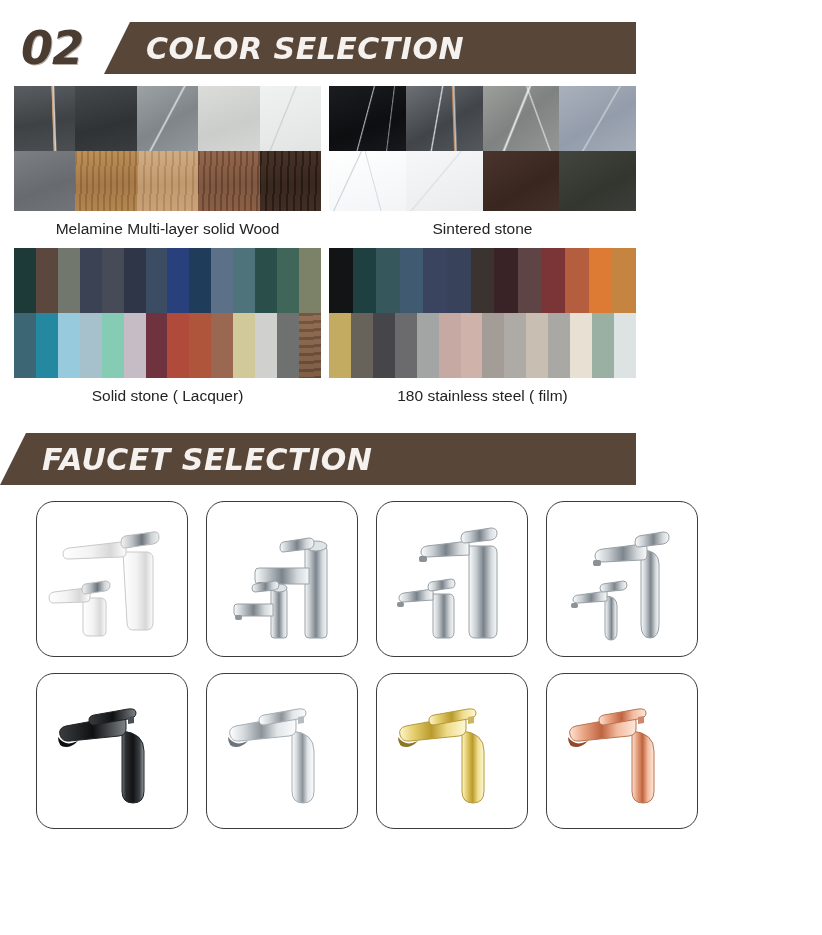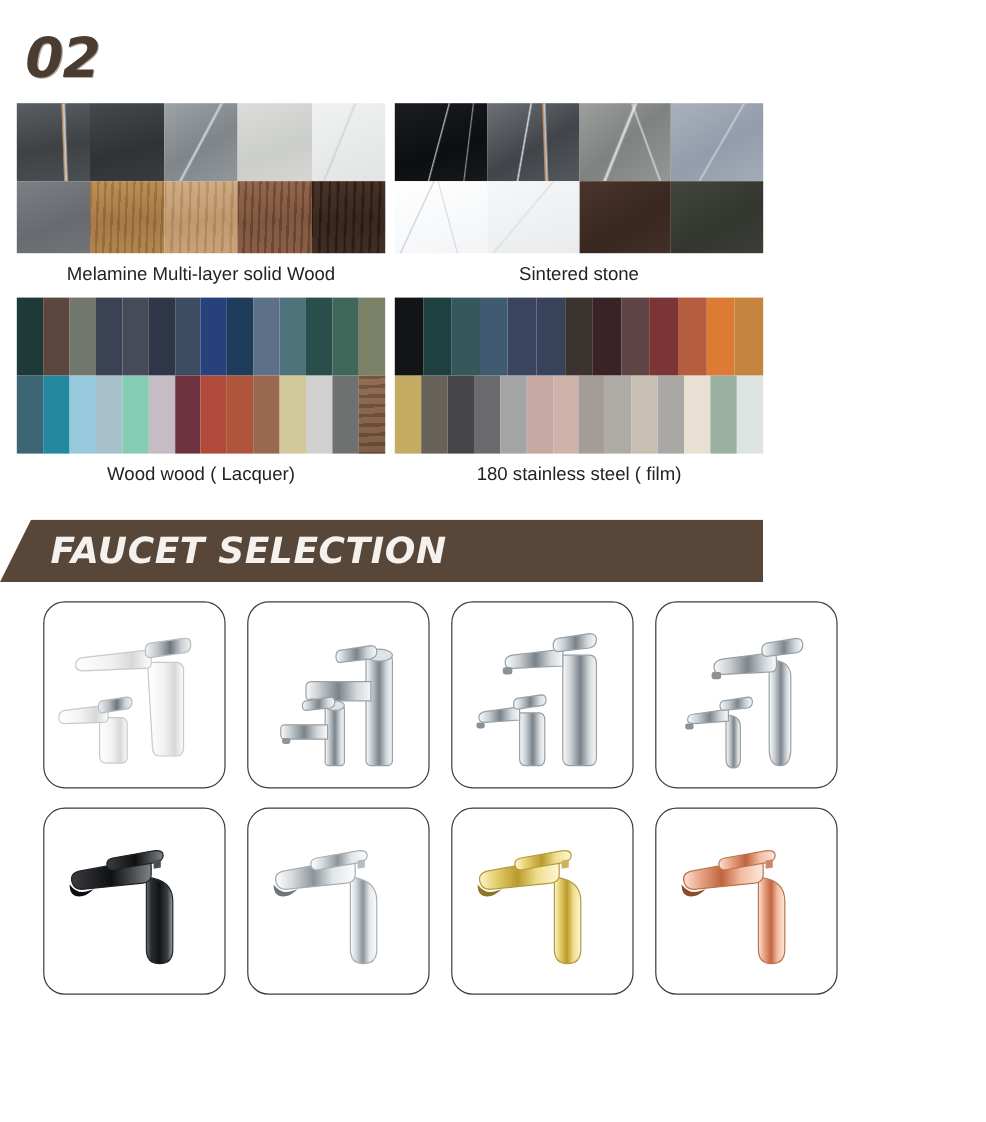--- a/index.html
+++ b/index.html
@@ -95,20 +95,23 @@
 </style>
 </head>
 <body>
 
 <div class="page">
 
   <div class="spacer-22"></div>
 
   <div class="banner">
     <div class="banner-num">02</div>
+    <div class="banner-bar">
+      <div class="banner-title">COLOR SELECTION</div>
+    </div>
   </div>
 
   <div class="spacer-12"></div>
 
   <div class="color-section">
 
     <div class="mat-row">
 
       <div class="mat-col">
         <div class="swatch-strip h65">
@@ -206,21 +209,21 @@
           <div class="swatch-cell" style="background:#b04b3c"></div>
           <div class="swatch-cell" style="background:#af553b"></div>
           <div class="swatch-cell" style="background:#9a6850"></div>
           <div class="swatch-cell" style="background:#d2c99b"></div>
           <div class="swatch-cell" style="background:#d0d0cf"></div>
           <div class="swatch-cell" style="background:#6f7070"></div>
           <div class="swatch-cell tex" style="background:
                  repeating-linear-gradient(178deg, rgba(80,52,34,.35) 0 3px, rgba(170,126,92,.25) 3px 8px),
                  linear-gradient(170deg,#8a6a52,#6f523e);"></div>
         </div>
-        <div class="mat-label">Wood wood ( Lacquer)</div>
+        <div class="mat-label">Solid stone ( Lacquer)</div>
       </div>
 
       <div class="mat-col">
         <div class="swatch-strip h65">
           <div class="swatch-cell" style="background:#121416"></div>
           <div class="swatch-cell" style="background:#1e4040"></div>
           <div class="swatch-cell" style="background:#36575c"></div>
           <div class="swatch-cell" style="background:#405a72"></div>
           <div class="swatch-cell" style="background:#3a445f"></div>
           <div class="swatch-cell" style="background:#38425a"></div>

